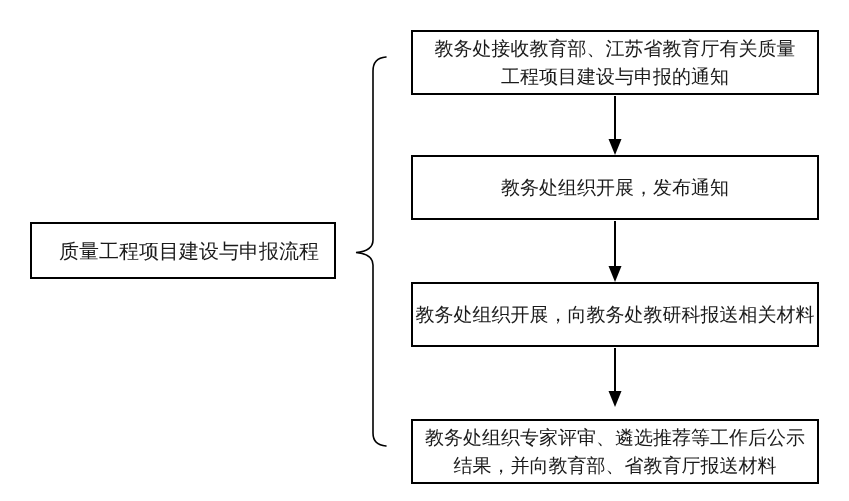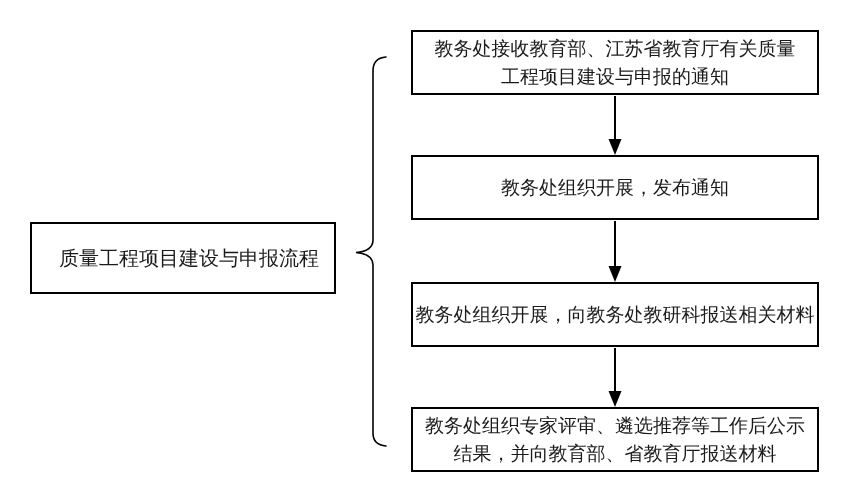--- a/index.html
+++ b/index.html
@@ -27,21 +27,21 @@
     color: #1a1a1a;
   }
   .box-text {
     white-space: pre-line;
     display: block;
   }
   .title-box {
     left: 30px;
     top: 222px;
     width: 306px;
-    height: 72px;
+    height: 57px;
     font-size: 20px;
     line-height: 26px;
     padding-left: 12px;
   }
   .step-box {
     left: 411px;
     width: 408px;
     height: 65px;
     font-size: 19px;
     line-height: 28px;
@@ -104,18 +104,18 @@
 
   <div class="box step-box" style="top:30px">
     <span class="box-text">教务处接收教育部、江苏省教育厅有关质量
 工程项目建设与申报的通知</span>
   </div>
 
   <div class="box step-box" style="top:282px">
     <span class="box-text">教务处组织开展，向教务处教研科报送相关材料</span>
   </div>
 
-  <div class="box step-box" style="top:407px">
+  <div class="box step-box" style="top:419px">
     <span class="box-text">教务处组织专家评审、遴选推荐等工作后公示
 结果，并向教育部、省教育厅报送材料</span>
   </div>
 
 </div>
 
 </body></html>

